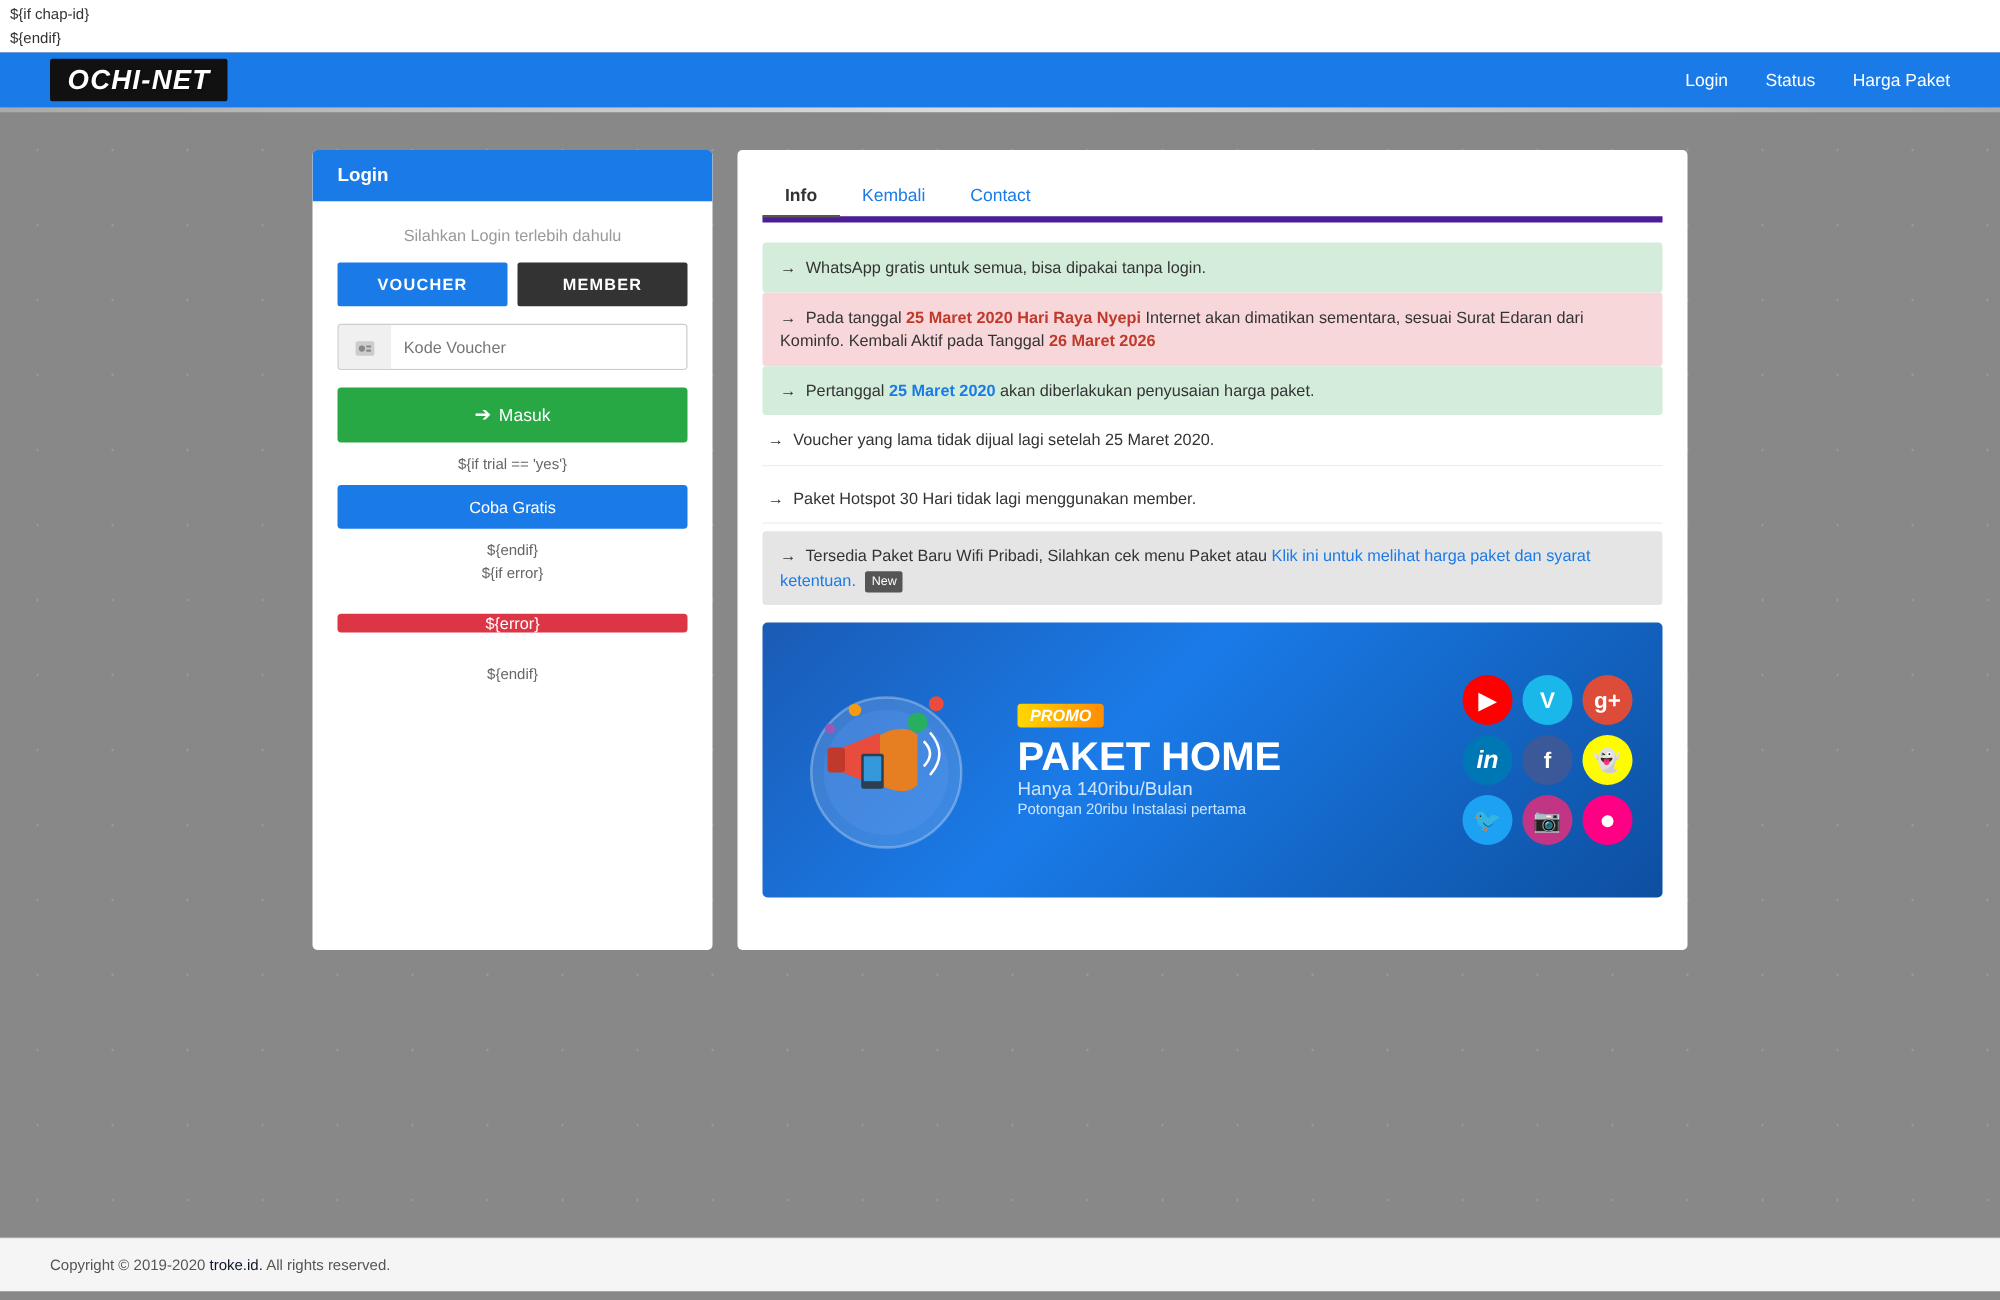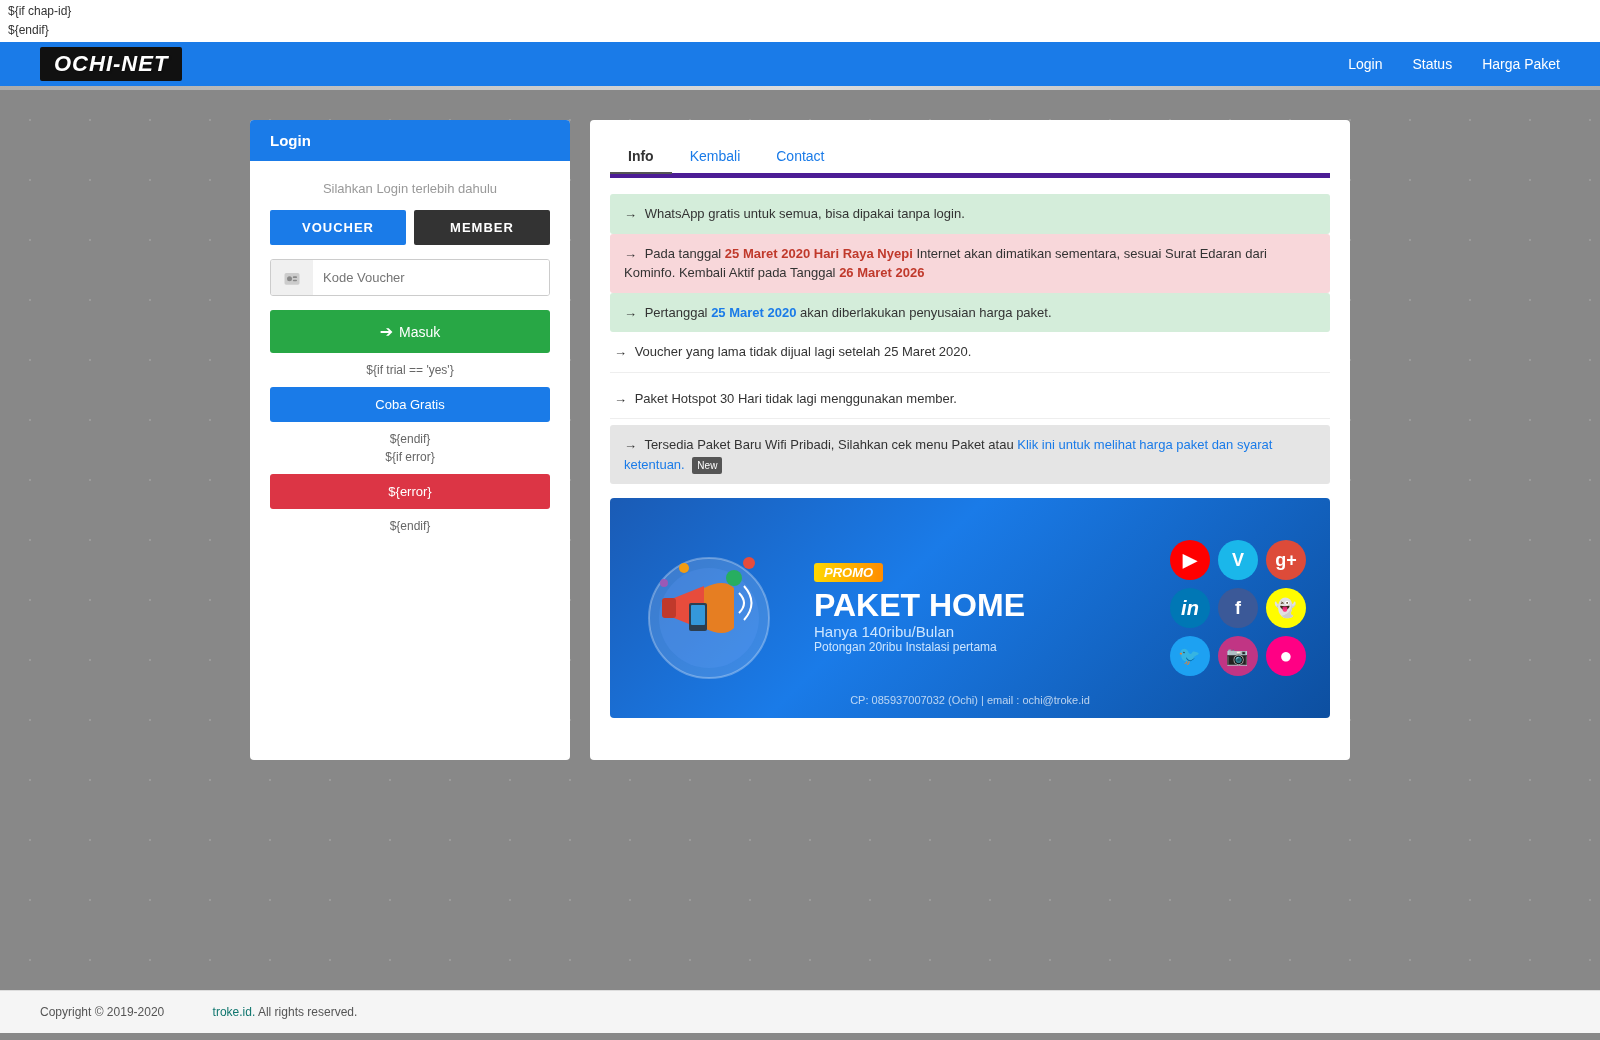--- a/index.html
+++ b/index.html
@@ -174,25 +174,24 @@
       font-size: 13px;
       cursor: pointer;
       border-radius: 3px;
       margin: 6px 0;
     }
     .btn-error {
       width: 100%;
       background: #dc3545;
       color: #fff;
       border: none;
-      padding: 10px;
-      font-size: 13px;
-      cursor: pointer;
-      border-radius: 3px;
-      margin: 6px 0;
+      font-size: 13px;
+      cursor: pointer;
+      border-radius: 3px;
+      margin: 22px 0;
     }
 
     
     .info-panel {
       background: #fff;
       border-radius: 4px;
       flex: 1;
       padding: 20px;
       min-height: 640px;
     }
@@ -318,21 +317,21 @@
     .si-flickr { background: #ff0084; font-size: 22px; }
 
     
     .footer {
       background: #f5f5f5;
       border-top: 1px solid #ddd;
       padding: 14px 40px;
       font-size: 12px;
       color: #555;
     }
-    .footer a { color: #0f766e; text-decoration: none; margin-left: 45px; }
+    .footer a { color: #0f172a; text-decoration: none; }
   </style>
 </head>
 <body>
 
 <div class="debug-bar">
   <div>${if chap-id}</div>
   <div>${endif}</div>
 </div>
 
 <div class="header">
@@ -461,21 +460,20 @@
           <div class="social-icon si-vimeo">V</div>
           <div class="social-icon si-gplus">g+</div>
           <div class="social-icon si-in">in</div>
           <div class="social-icon si-fb">f</div>
           <div class="social-icon si-snap">👻</div>
           <div class="social-icon si-tw">🐦</div>
           <div class="social-icon si-ig">📷</div>
           <div class="social-icon si-flickr">●</div>
         </div>
 
-        <div style="position:absolute;bottom:12px;left:0;right:0;text-align:center;color:rgba(255,255,255,0.7);font-size:11px;">CP: 085937007032 (Ochi) | email : ochi@troke.id</div>
       </div>
     </div>
 
   </div>
 </div>
 
 <div class="footer">
   <span>Copyright © 2019-2020 </span><a href="#">troke.id.</a><span> All rights reserved.</span>
 </div>
 

